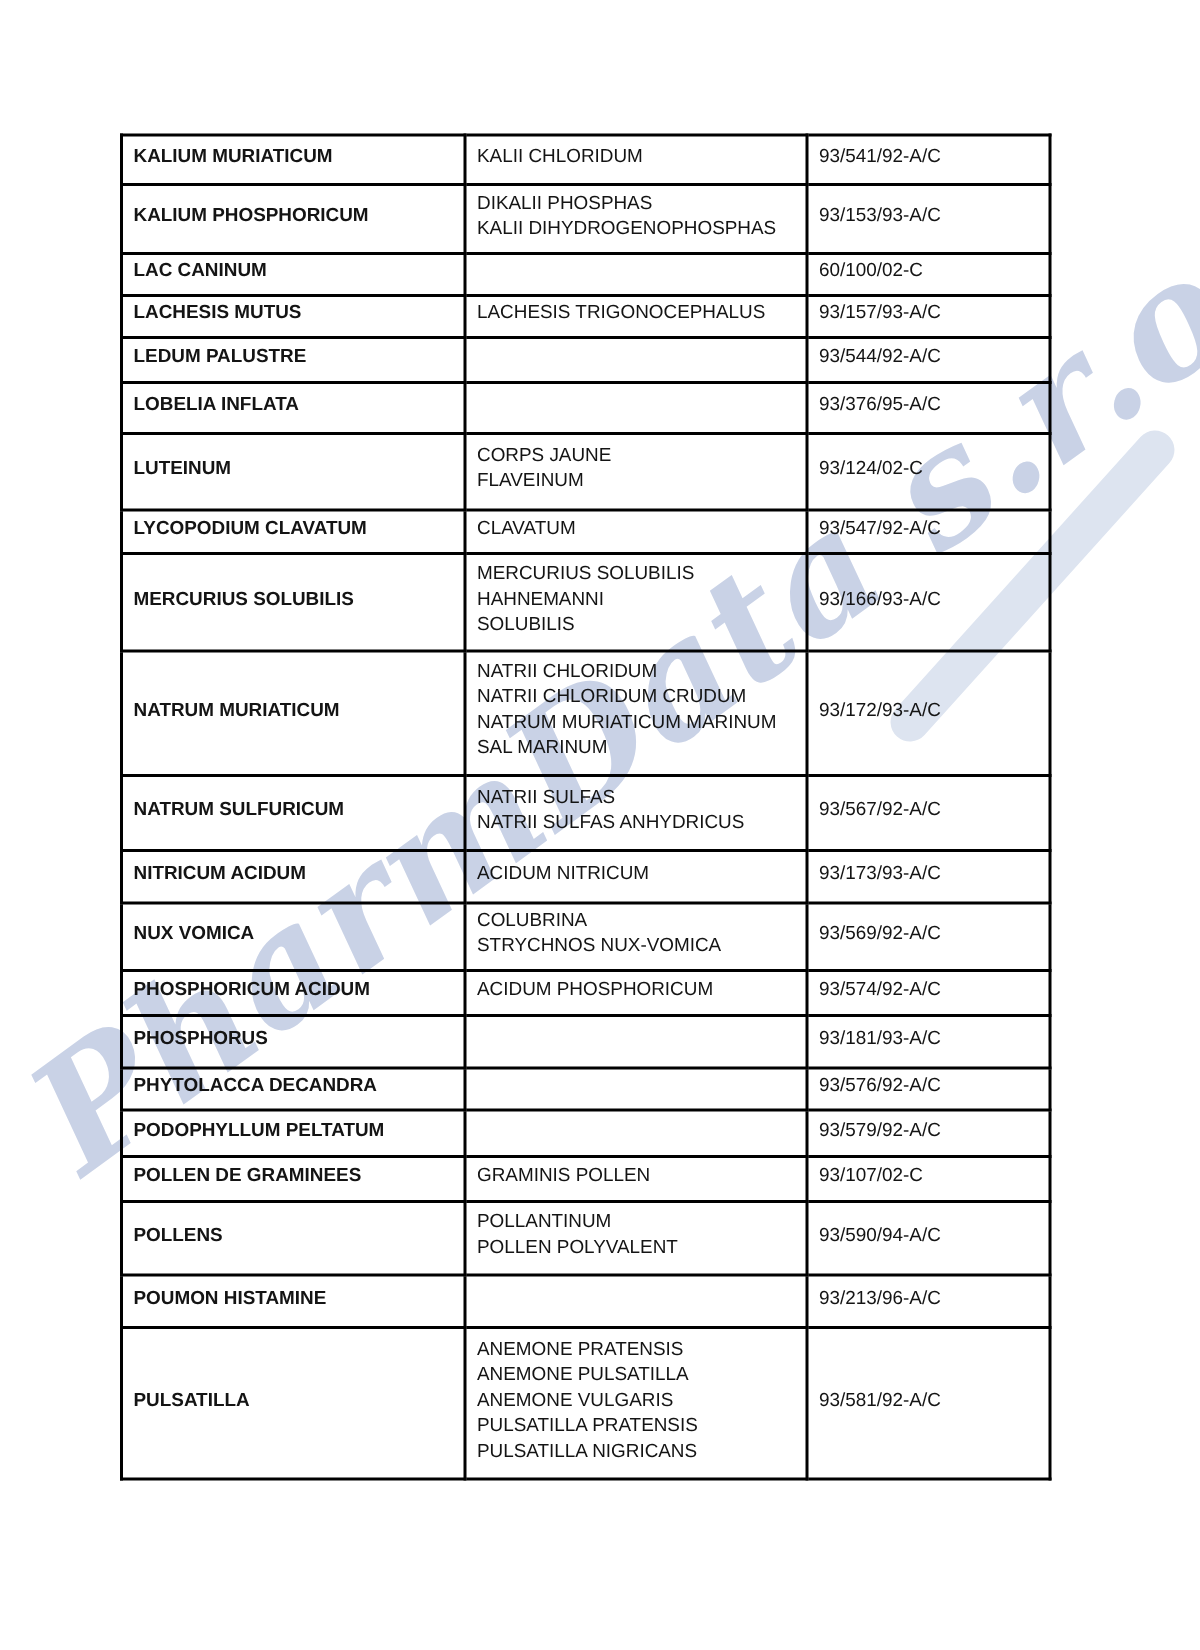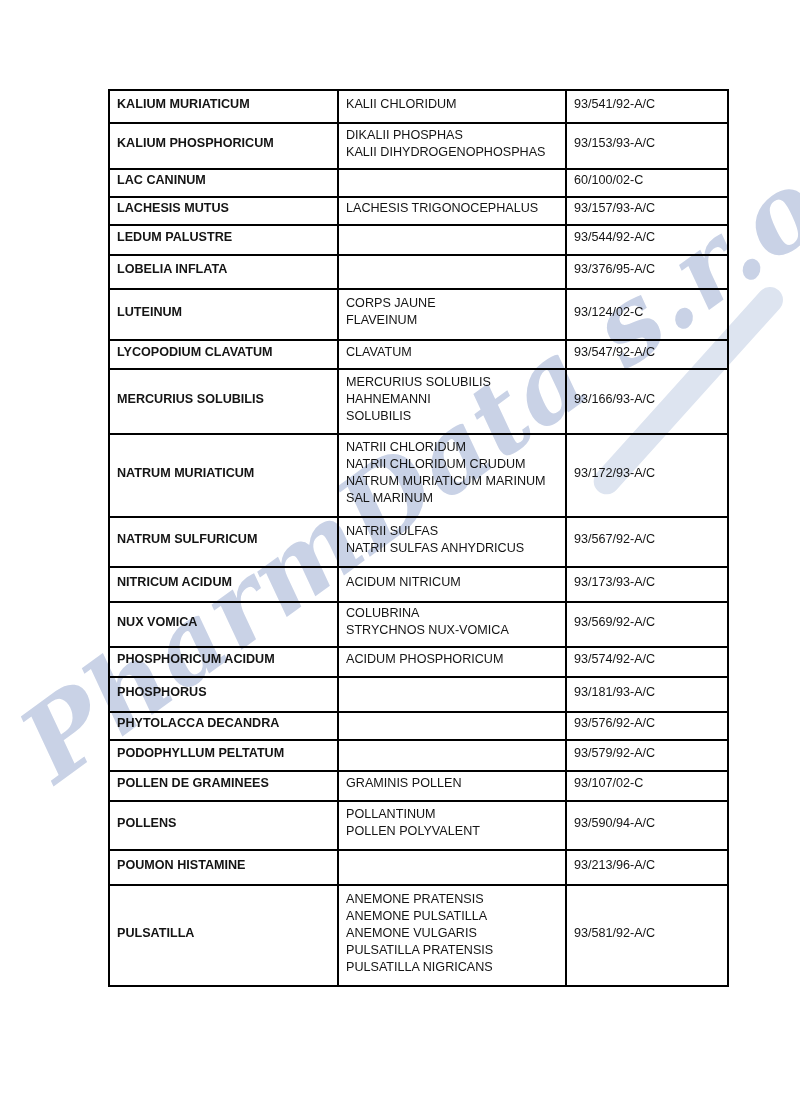--- a/index.html
+++ b/index.html
@@ -40,21 +40,21 @@
     height: 26px;
     border-radius: 14px;
     transform-origin: 0 50%;
     transform: rotate(-48deg);
     z-index: 0;
     pointer-events: none;
   }
   
   table.doc-table {
     position: absolute;
-    left: 108px;
+    left: 80px;
     top: 89px;
     width: 619px;
     border-collapse: collapse;
     table-layout: fixed;
     z-index: 1;
     background: transparent;
     color: #141414;
     font-size: 12.6px;
     line-height: 17px;
   }

